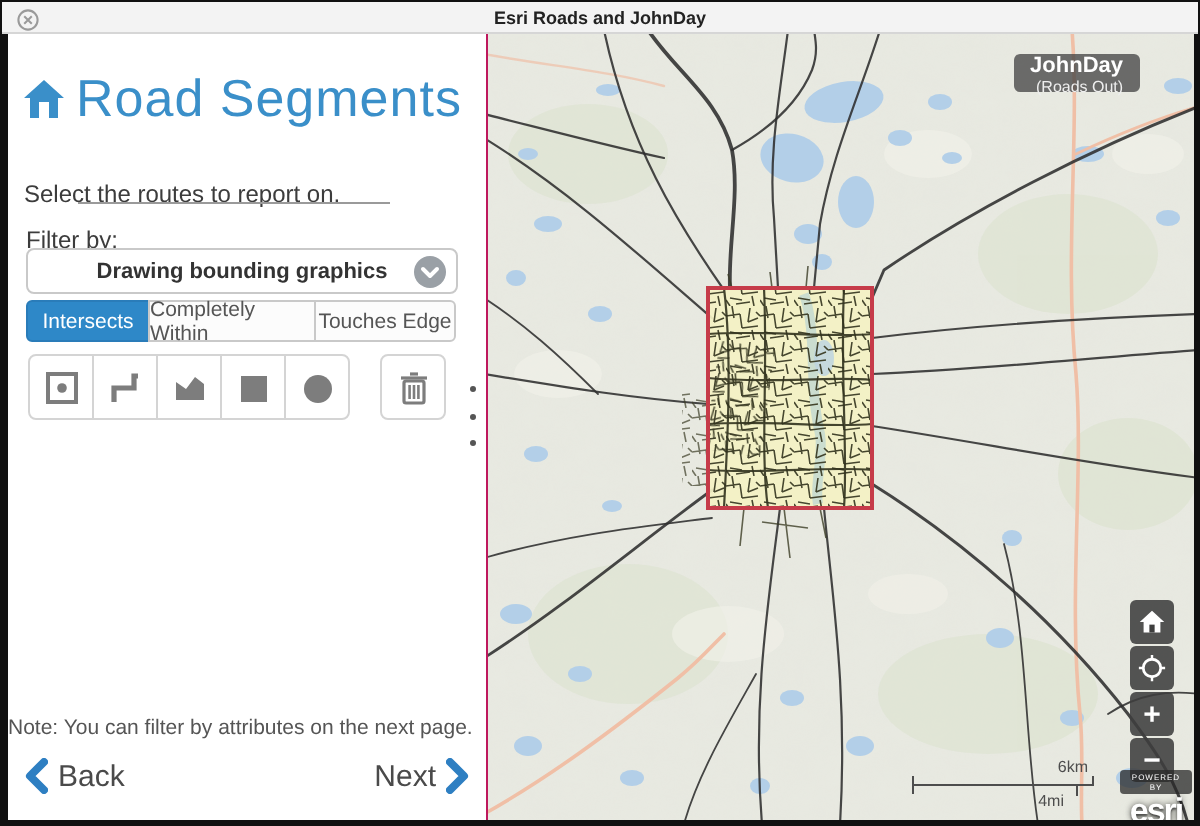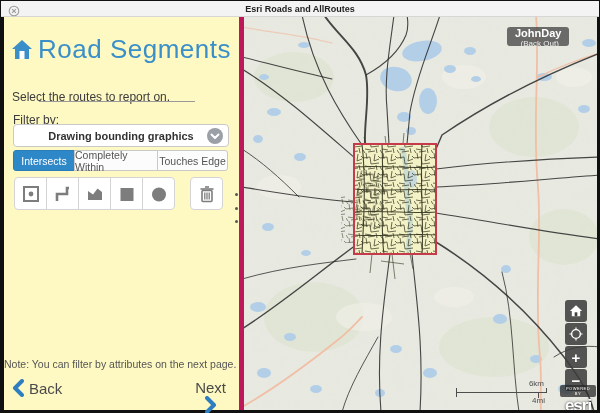--- a/index.html
+++ b/index.html
@@ -8,21 +8,21 @@
 
   
   .titlebar { position:absolute; left:1px; top:1px; right:1px; height:16px;
     background:#f3f3f3; border-bottom:1px solid #d6d6d6;
     display:flex; align-items:center; justify-content:center; }
   .titlebar-title { font-size:9px; font-weight:bold; color:#222; }
   .close-btn { position:absolute; left:7px; top:2px; width:12px; height:12px; cursor:pointer; }
 
   
   .panel { position:absolute; left:4px; top:17px; width:240px; height:393px;
-    background:#fef9c3; border-right:5px solid #be185d; }
+    background:#ffffff; border-right:1px solid #be185d; }
   .panel-title-row { position:absolute; left:6px; top:17px; display:flex; align-items:center; }
   .home-glyph { width:24px; height:24px; margin-right:4px; }
   .panel-title { font-size:26px; font-weight:300; color:#3a8fc9; letter-spacing:0.5px; }
   .panel-subtitle { position:absolute; left:34px; top:49px; font-size:14px; color:#3a8fc9; }
   .panel-desc { position:absolute; left:8px; top:73px; font-size:12px; color:#3c3c3c; }
   .divider { position:absolute; left:35px; top:84px; width:156px; height:1px; background:#9a9a9a; }
   .filter-label { position:absolute; left:9px; top:96px; font-size:12px; color:#3c3c3c; }
 
   .dropdown { position:absolute; left:9px; top:107px; width:216px; height:23px;
     background:#fff; border:1px solid #c9c9c9; border-radius:4px;
@@ -47,62 +47,62 @@
   .tool svg { display:block; }
 
   .drag-handle { position:absolute; left:228px; top:176px; width:8px; height:30px;
     display:flex; flex-direction:column; align-items:center; justify-content:space-between; cursor:col-resize; }
   .drag-handle i { width:3px; height:3px; border-radius:50%; background:#555; }
 
   .panel-note { position:absolute; left:0; top:341px; width:100%; 
     font-size:10.5px; color:#555; }
   .nav-row { position:absolute; left:0; top:360px; width:100%; height:28px; }
   .back-btn { position:absolute; left:8px; top:2px; display:flex; align-items:center; cursor:pointer; }
-  .next-btn { position:absolute; right:8px; top:2px; display:flex; align-items:center; cursor:pointer;flex-direction:column; }
+  .next-btn { position:absolute; right:8px; top:2px; display:flex; align-items:center; cursor:pointer; }
   .nav-label { font-size:15px; color:#4a4a4a; margin:0 5px; }
 
   
   .map { position:absolute; left:244px; top:17px; width:353px; height:393px; overflow:hidden; background:#e7e8e0; }
   .map-svg { position:absolute; left:0; top:0; width:100%; height:100%; }
 
   .user-btn { position:absolute; left:263px; top:10px; height:19px; padding:0 8px;
     background:rgba(70,70,70,0.78); border-radius:3px; display:flex; align-items:center; cursor:pointer;flex-direction:column; }
   .user-name { color:#fff; font-size:11px; font-weight:bold; }
   .user-signout { color:#eee; font-size:8px; margin-left:3px; }
 
   .map-ctrls { position:absolute; left:321px; top:283px; display:flex; flex-direction:column; gap:1px; }
   .map-ctrl { width:22px; height:22px; background:rgba(62,62,62,0.88); border-radius:3px;
     display:flex; align-items:center; justify-content:center; color:#fff; cursor:pointer; }
   .map-ctrl .pm { font-size:15px; font-weight:bold; line-height:1; }
 
   .scalebar { position:absolute; left:212px; top:357px; width:92px; height:30px; color:#4d4d4d; }
   .scale-line { position:absolute; left:0; top:18px; width:90px; height:1px; background:#4d4d4d; }
   .scale-tick { position:absolute; width:1px; background:#4d4d4d; }
   .scale-km { position:absolute; right:4px; top:5px; font-size:8px; }
-  .scale-mi { position:absolute; right:3px; top:22px; font-size:8px;margin-left:45px; }
+  .scale-mi { position:absolute; right:16px; top:22px; font-size:8px;margin-left:45px; }
 
   .esri-logo { position:absolute; left:316px; top:368px; width:36px; text-align:center; }
   .powered-by { display:block; background:rgba(40,40,40,0.75); color:#fff; font-size:4px;
     letter-spacing:0.5px; border-radius:2px; padding:1px 2px; margin-bottom:0px; }
   .esri-word { color:#fff; font-size:17px; font-weight:bold; letter-spacing:-1px;
     text-shadow:0 0 3px rgba(0,0,0,0.65), 0 1px 1px rgba(0,0,0,0.5); line-height:1; display:block; }
 </style>
 </head>
 <body>
 
 <div class="window">
 
   <div class="titlebar">
     <span class="close-btn">
       <svg viewBox="0 0 14 14" width="12" height="12">
         <circle cx="7" cy="7" r="5.6" fill="none" stroke="#9a9a9a" stroke-width="1.2"></circle>
         <path d="M4.8 4.8 L9.2 9.2 M9.2 4.8 L4.8 9.2" stroke="#9a9a9a" stroke-width="1.2"></path>
       </svg>
     </span>
-    <span class="titlebar-title">Esri Roads and AllRoutes</span>
+    <span class="titlebar-title">Esri Roads and JohnDay</span>
   </div>
 
   <div class="panel">
     <div class="panel-title-row">
       <span class="home-glyph">
         <svg viewBox="0 0 24 24" width="24" height="24">
           <path d="M12 2 L22 11 L19 11 L19 21 L5 21 L5 11 L2 11 Z" fill="#3a8fc9"></path>
           <rect x="9.5" y="13" width="5" height="8" fill="#fff"></rect>
         </svg>
       </span>
@@ -300,21 +300,21 @@
           <path d="M128,237 L126,256 M148,237 L151,262 M166,237 L169,252 M137,244 L160,247"></path>
           <path d="M120,120 L122,127 M141,119 L142,127 M160,116 L159,127"></path>
         </g>
         <rect x="97" y="178" width="13" height="48" fill="url(#city)" opacity="0.7"></rect>
         <rect x="110" y="127" width="82" height="110" fill="none" stroke="#c63b49" stroke-width="2"></rect>
       </g>
     </svg>
 
     <div class="user-btn">
       <span class="user-name">JohnDay</span>
-      <span class="user-signout">(Back Out)</span>
+      <span class="user-signout">(Roads Out)</span>
     </div>
 
     <div class="map-ctrls">
       <div class="map-ctrl">
         <svg viewBox="0 0 16 16" width="14" height="14">
           <path d="M8 1.5 L15 8 L12.8 8 L12.8 14 L3.2 14 L3.2 8 L1 8 Z" fill="#fff"></path>
           <rect x="6.5" y="9.5" width="3" height="4.5" fill="rgba(62,62,62,1)"></rect>
         </svg>
       </div>
       <div class="map-ctrl">

